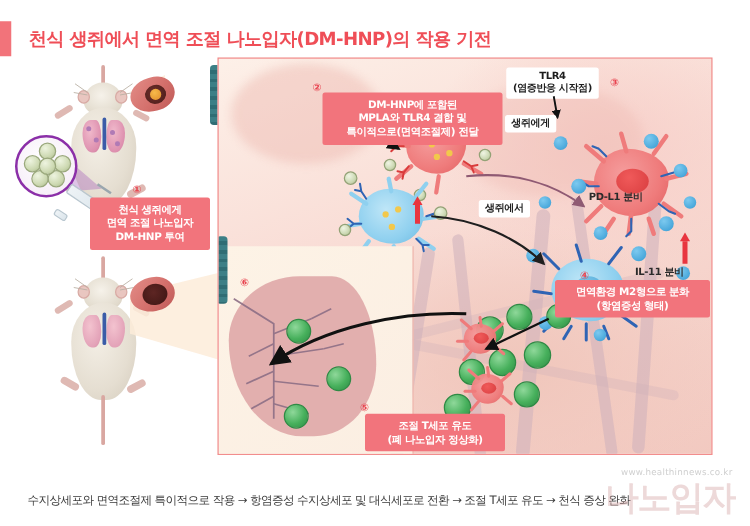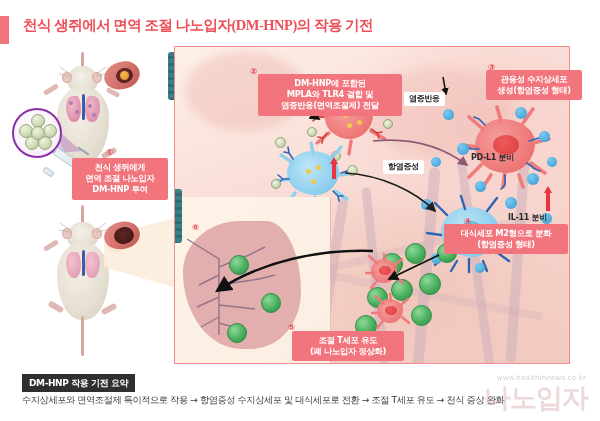--- a/index.html
+++ b/index.html
@@ -7,21 +7,21 @@
     width: 600px; height: 421px;
     background: #ffffff;
     font-family: "DejaVu Sans", "Liberation Sans", sans-serif;
     overflow: hidden;
   }
   #root { position: relative; width: 600px; height: 421px; background: #ffffff; }
 
   
   .title-row {
     position: absolute; left: 0; top: 16px; width: 492px; height: 30px;
-    display: flex; align-items: flex-start; font-family: Liberation Serif, serif;
+    display: flex; align-items: center;
   }
   .title-accent {
     width: 9px; height: 28px; background: #f2737a; flex: none;
   }
   .title-text {
     margin-left: 14px; color: #ef4e57;
     font-size: 14.5px; font-weight: bold; letter-spacing: -0.5px;
     white-space: nowrap;
   }
 
@@ -642,52 +642,51 @@
     <div class="red-up-stem" style="left:157px; top:116px; height:16px;"></div>
     <div class="red-up-arrow" style="left:155px; top:110px;"></div>
 
     <div class="red-up-stem" style="left:371px; top:146px; height:18px;"></div>
     <div class="red-up-arrow" style="left:369px; top:139px;"></div>
   </div>
 
   <div class="step-num" style="left:250px; top:66px;">②</div>
   <div class="callout" style="left:258px; top:74px; width:144px;">DM-HNP에 포함된
 MPLA와 TLR4 결합 및
-염증반응(면역조절제) 전달</div>
-
+특이적으로(면역조절제) 전달</div>
+
+  <div class="white-label" style="left:405px; top:54px; width:74px;">TLR4
+(염증반응 시작점)</div>
   <svg class="arrow-svg" style="left:434px; top:76px;" width="20" height="24">
     <defs>
       <marker id="ah6" markerWidth="5" markerHeight="5" refX="4" refY="2.5" orient="auto">
         <path d="M0,0 L5,2.5 L0,5 z" fill="#111"></path>
       </marker>
     </defs>
     <path d="M9,1 L12,18" stroke="#111" stroke-width="1.5" fill="none" marker-end="url(#ah6)"></path>
   </svg>
 
-  <div class="white-label" style="left:404px; top:92px;">염증반응</div>
-
-  <div class="white-label" style="left:383px; top:160px;">항염증성</div>
+  <div class="white-label" style="left:404px; top:92px;">생쥐에게</div>
+
+  <div class="white-label" style="left:383px; top:160px;">생쥐에서</div>
 
   <div class="step-num" style="left:488px; top:62px;">③</div>
-  <div class="callout" style="left:486px; top:70px; width:96px;">관용성 수지상세포
-생성(항염증성 형태)</div>
 
   <div class="plain-label" style="left:471px; top:152px;">PD-L1 분비</div>
 
   <div class="plain-label" style="left:508px; top:212px;">IL-11 분비</div>
 
   <div class="step-num" style="left:464px; top:216px;">④</div>
-  <div class="callout" style="left:444px; top:224px; width:124px;">대식세포 M2형으로 분화
+  <div class="callout" style="left:444px; top:224px; width:124px;">면역환경 M2형으로 분화
 (항염증성 형태)</div>
 
   <div class="step-num" style="left:288px; top:322px;">⑤</div>
   <div class="callout" style="left:292px; top:331px; width:112px;">조절 T세포 유도
 (폐 나노입자 정상화)</div>
 
   <div class="step-num" style="left:192px; top:222px;">⑥</div>
 
-  <div class="summary-tag">DM-HNP 작용 기전 요약</div>
   <div class="summary-text">수지상세포와 면역조절제 특이적으로 작용 → 항염증성 수지상세포 및 대식세포로 전환 → 조절 T세포 유도 → 천식 증상 완화</div>
 
   <div class="wm-logo">나노입자</div>
   <div class="wm-url">www.healthinnews.co.kr</div>
 
 </div>
 
 </body></html>

